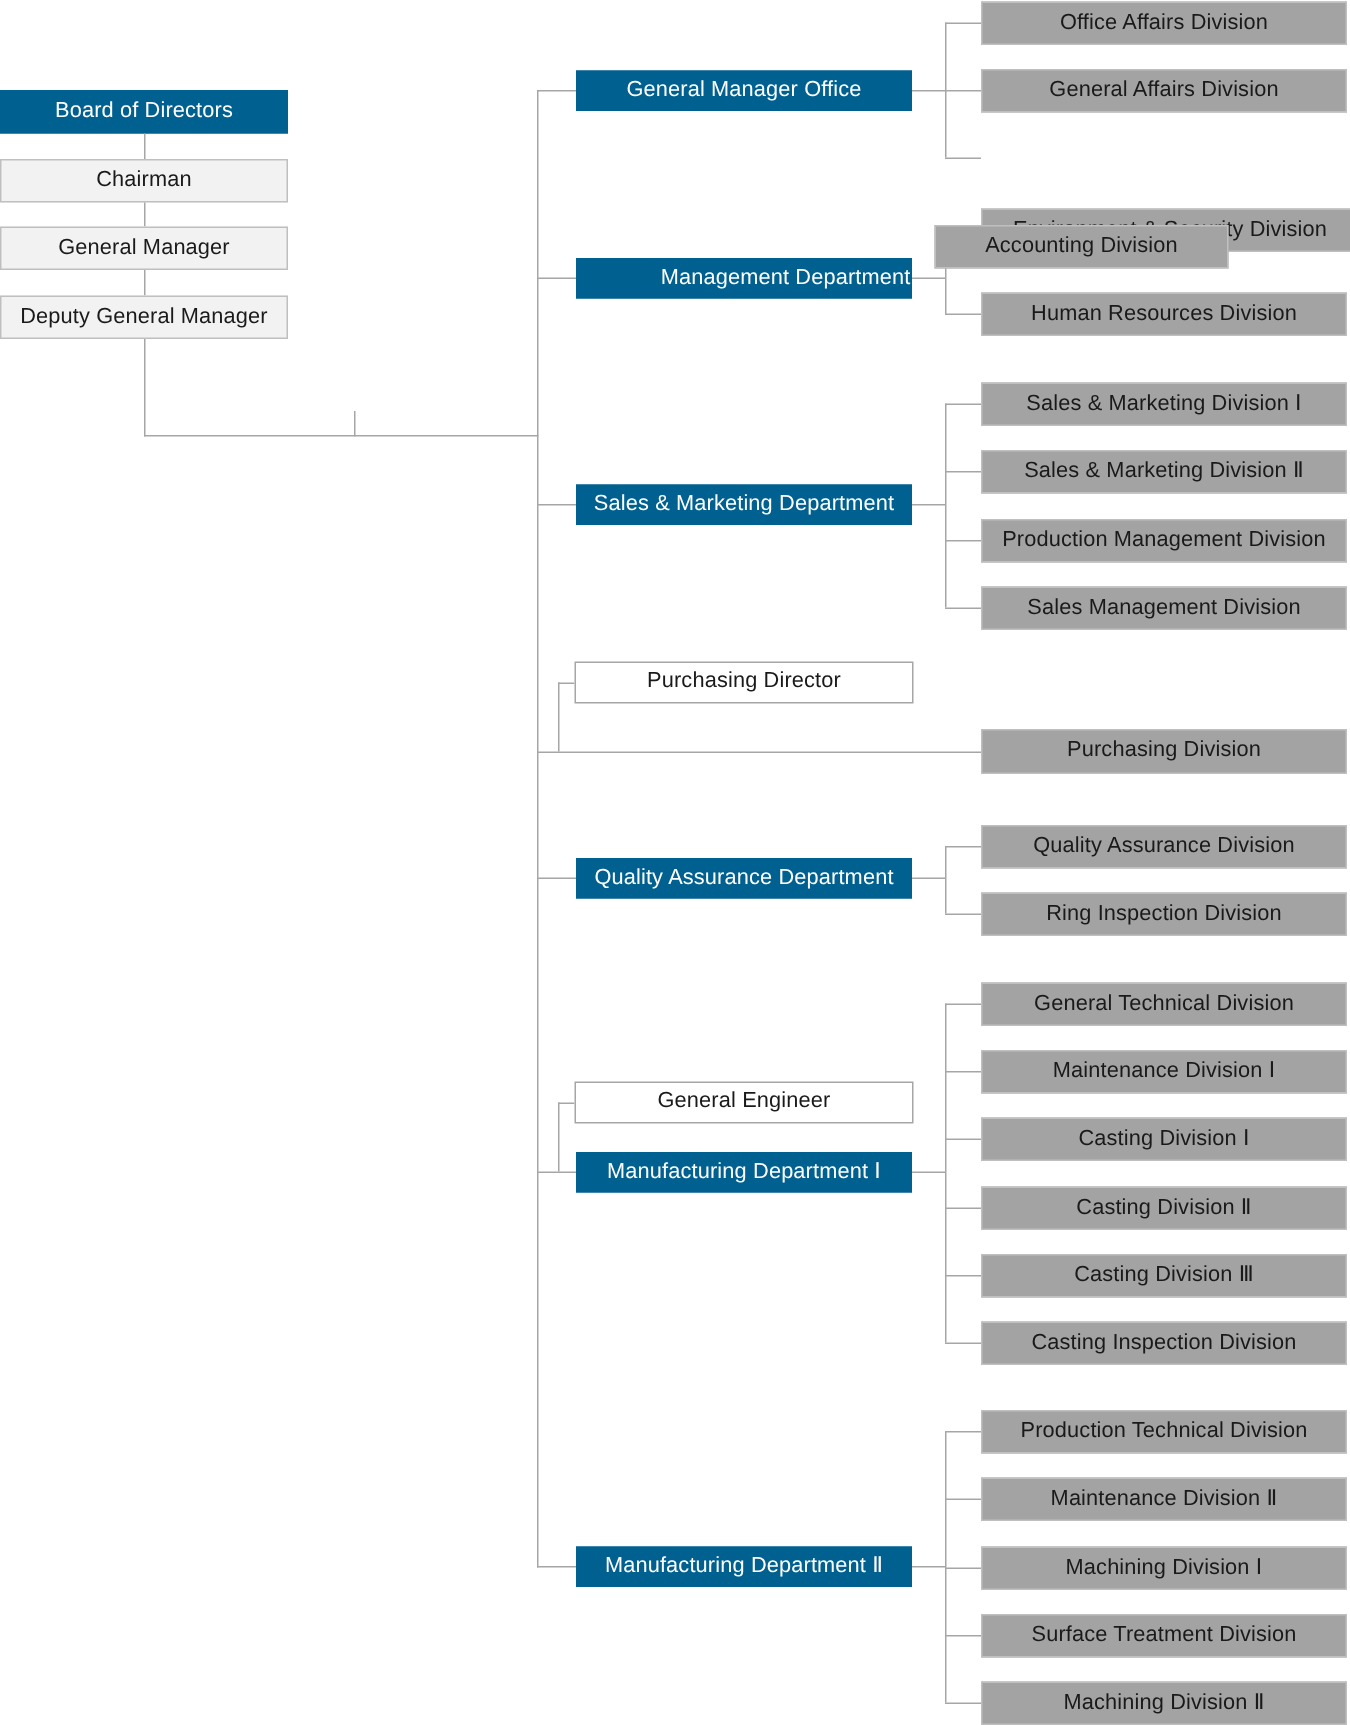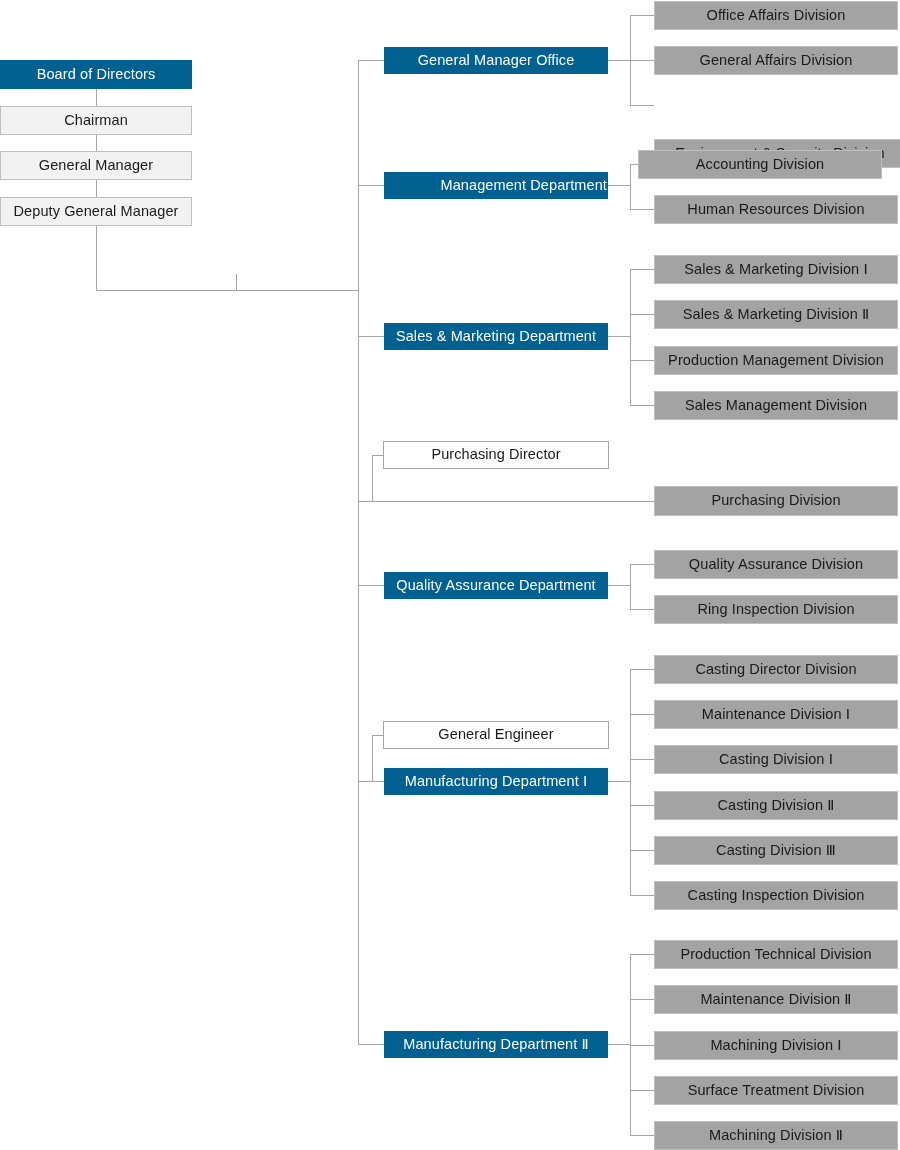--- a/index.html
+++ b/index.html
@@ -137,21 +137,21 @@
   <div class="ln h" style="left:358px; top:185px; width:26px;"></div>
 
   <div class="box dept" style="left:384px; top:172px; width:224px; height:27px;justify-content:flex-end;">
     <span>Management Department</span>
   </div>
 
   <div class="ln h" style="left:608px; top:185px; width:22px;"></div>
   <div class="ln v" style="left:630px; top:164px; height:46px;"></div>
 
   <div class="ln h" style="left:630px; top:164px; width:24px;"></div>
-  <div class="box div" style="left:638px; top:150px; width:244px; height:29px;">
+  <div class="box div" style="left:623px; top:150px; width:196px; height:29px;">
     <span>Accounting Division</span>
   </div>
 
   <div class="ln h" style="left:630px; top:209px; width:24px;"></div>
   <div class="box div" style="left:654px; top:195px; width:244px; height:29px;">
     <span>Human Resources Division</span>
   </div>
 
   <div class="ln h" style="left:358px; top:336px; width:26px;"></div>
 
@@ -227,21 +227,21 @@
 
   <div class="box dept" style="left:384px; top:768px; width:224px; height:27px;">
     <span>Manufacturing Department Ⅰ</span>
   </div>
 
   <div class="ln h" style="left:608px; top:781px; width:22px;"></div>
   <div class="ln v" style="left:630px; top:669px; height:226px;"></div>
 
   <div class="ln h" style="left:630px; top:669px; width:24px;"></div>
   <div class="box div" style="left:654px; top:655px; width:244px; height:29px;">
-    <span>Casting Director Division</span>
+    <span>General Technical Division</span>
   </div>
 
   <div class="ln h" style="left:630px; top:714px; width:24px;"></div>
   <div class="box div" style="left:654px; top:700px; width:244px; height:29px;">
     <span>Maintenance Division Ⅰ</span>
   </div>
 
   <div class="ln h" style="left:630px; top:759px; width:24px;"></div>
   <div class="box div" style="left:654px; top:745px; width:244px; height:29px;">
     <span>Casting Division Ⅰ</span>

